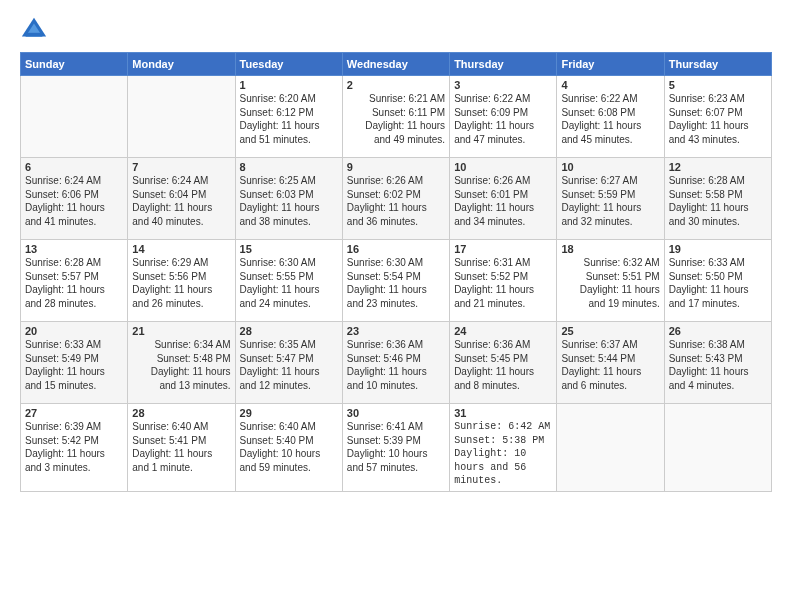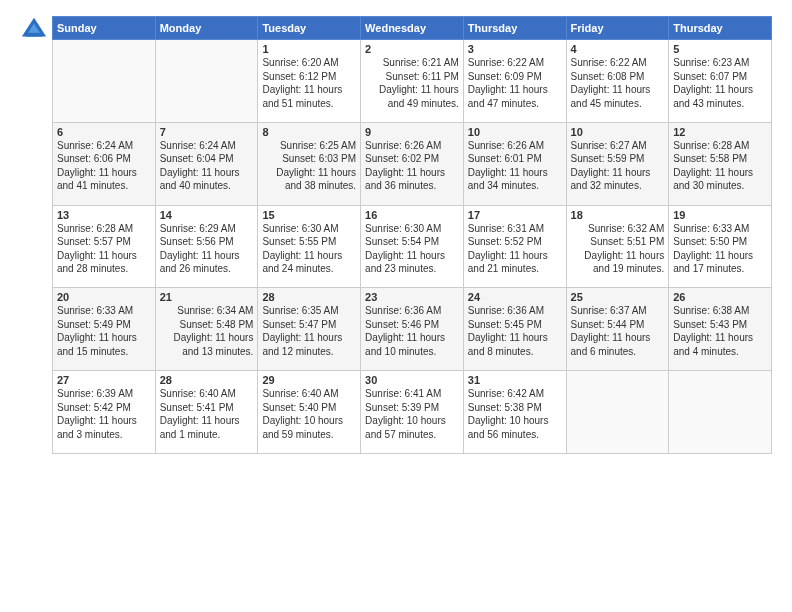--- a/index.html
+++ b/index.html
@@ -8,21 +8,21 @@
       background: #fff;
       width: 792px;
       height: 612px;
       overflow: hidden;
     }
     .page {
       width: 792px;
       height: 464px;
       padding: 16px 20px 10px 20px;
       display: flex;
-      flex-direction: row;
+      flex-direction: column;
     }
     .header {
       display: flex;
       justify-content: space-between;
       align-items: flex-start;
       margin-bottom: 8px;
     }
     .logo {
       display: flex;
       align-items: center;
@@ -179,21 +179,21 @@
 Daylight: 11 hours and 41 minutes.</div>
           </td>
           <td>
             <span class="day-num">7</span>
             <div class="day-info" style="white-space: pre-line;">Sunrise: 6:24 AM
 Sunset: 6:04 PM
 Daylight: 11 hours and 40 minutes.</div>
           </td>
           <td>
             <span class="day-num">8</span>
-            <div class="day-info" style="white-space: pre-line; text-align: right;">Sunrise: 6:25 AM
+            <div class="day-info" style="white-space: pre-line;">Sunrise: 6:25 AM
 Sunset: 6:03 PM
 Daylight: 11 hours and 38 minutes.</div>
           </td>
           <td>
             <span class="day-num">9</span>
             <div class="day-info" style="white-space: pre-line;">Sunrise: 6:26 AM
 Sunset: 6:02 PM
 Daylight: 11 hours and 36 minutes.</div>
           </td>
           <td>
@@ -323,21 +323,21 @@
 Daylight: 10 hours and 59 minutes.</div>
           </td>
           <td>
             <span class="day-num">30</span>
             <div class="day-info" style="white-space: pre-line;">Sunrise: 6:41 AM
 Sunset: 5:39 PM
 Daylight: 10 hours and 57 minutes.</div>
           </td>
           <td>
             <span class="day-num">31</span>
-            <div class="day-info" style="white-space: pre-line;">Sunrise: 6:42 AM
+            <div class="day-info" style="white-space: pre-line; font-family: Liberation Mono, monospace;">Sunrise: 6:42 AM
 Sunset: 5:38 PM
 Daylight: 10 hours and 56 minutes.</div>
           </td>
           <td class="empty"></td>
           <td class="empty"></td>
         </tr>
       </tbody>
   </table>
 </div>
 

